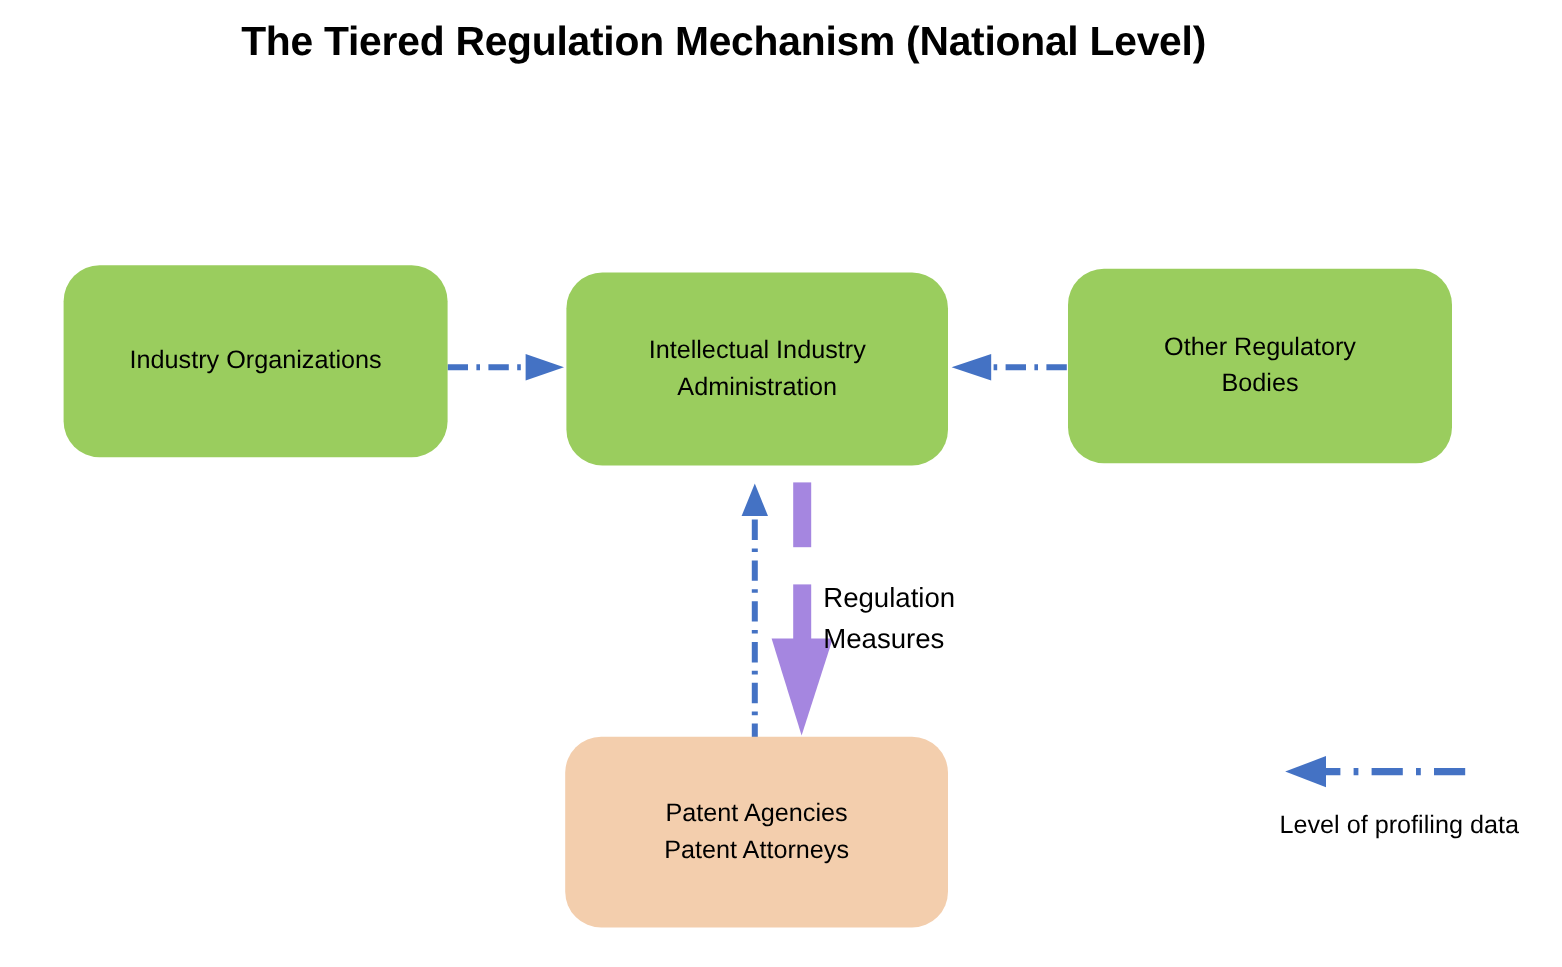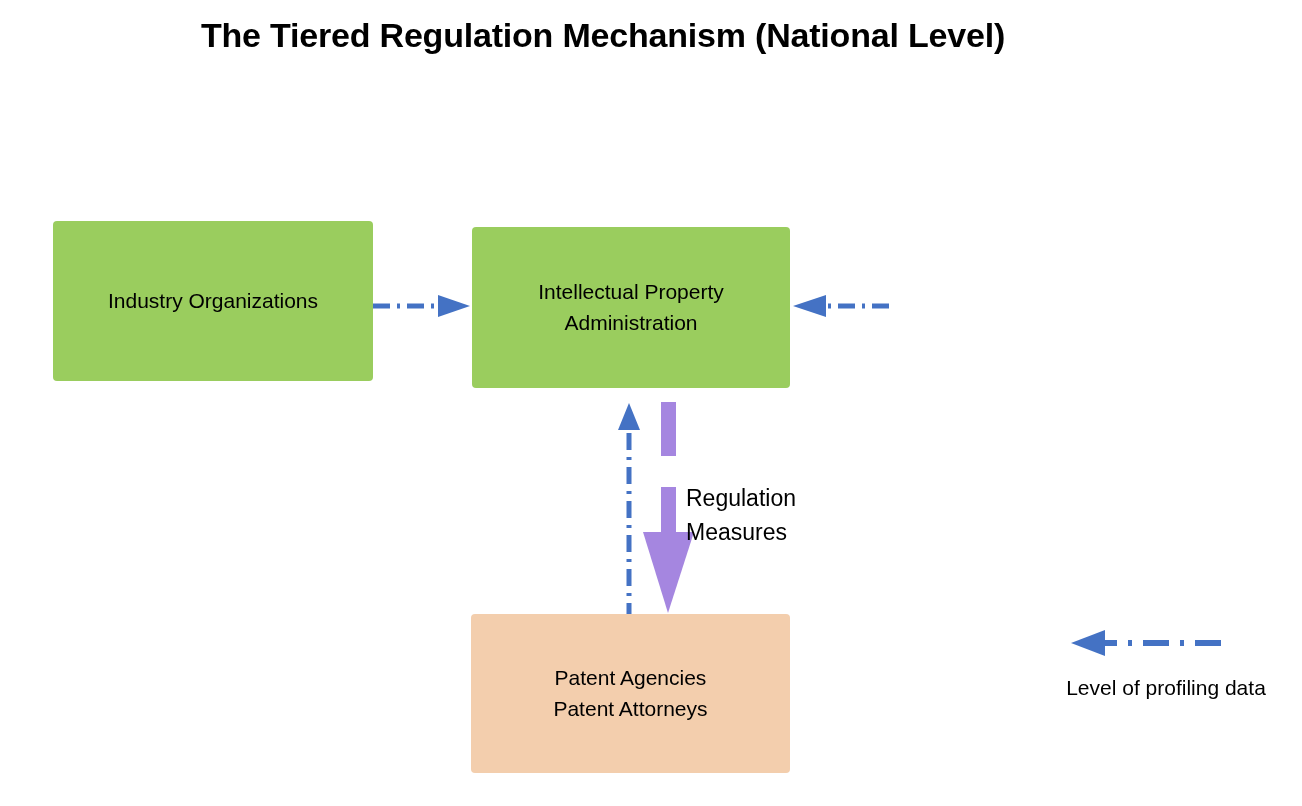--- a/index.html
+++ b/index.html
@@ -31,21 +31,21 @@
     font-weight: bold;
     color: #000000;
     letter-spacing: -0.2px;
     white-space: nowrap;
   }
 
   
   .node {
     position: absolute;
     box-sizing: border-box;
-    border-radius: 4px;
+    border-radius: 30px;
     display: flex;
     align-items: center;
     justify-content: center;
     text-align: center;
     color: #000000;
     font-size: 21px;
     line-height: 1.45;
     padding: 6px 14px;
   }
   .node .node-label { display: block; white-space: pre-line; }
@@ -138,24 +138,28 @@
       <line x1="1221" y1="643" x2="1105" y2="643" stroke="#4472C4" stroke-width="6" stroke-dasharray="26 11 4 11" stroke-linecap="butt"></line>
       <polygon points="1105,630 1071,643 1105,656" fill="#4472C4"></polygon>
     </g>
   </svg>
 
   <div class="node node-green" id="node-industry-organizations">
     <span class="node-label">Industry Organizations</span>
   </div>
 
   <div class="node node-green" id="node-ip-administration">
-    <span class="node-label">Intellectual Property
+    <span class="node-label">Intellectual Industry
 Administration</span>
   </div>
 
+  <div class="node node-green" id="node-other-regulatory-bodies">
+    <span class="node-label">Other Regulatory
+Bodies</span>
+  </div>
 
   <div class="node node-orange" id="node-patent-agencies">
     <span class="node-label">Patent Agencies
 Patent Attorneys</span>
   </div>
 
   <div class="edge-label" id="label-regulatory-measures">Regulation
 Measures</div>
 
   <div id="legend-caption">Level of profiling data</div>

